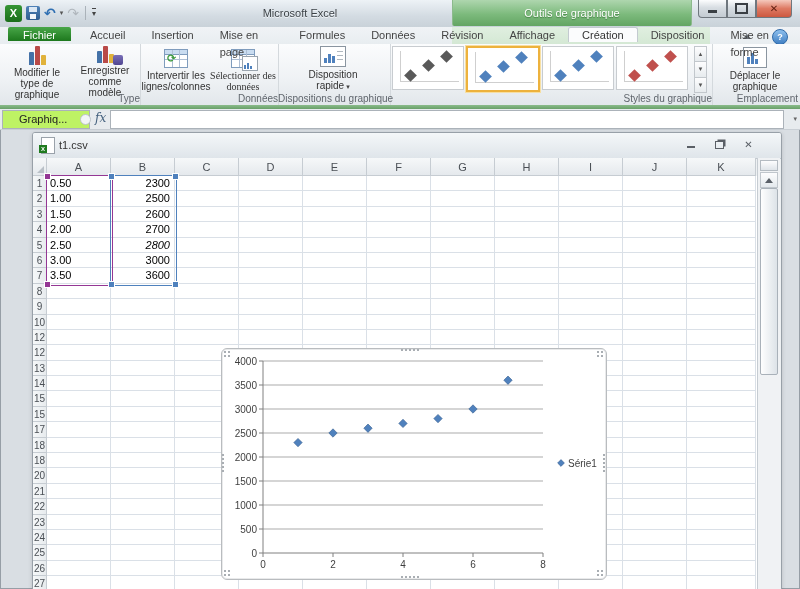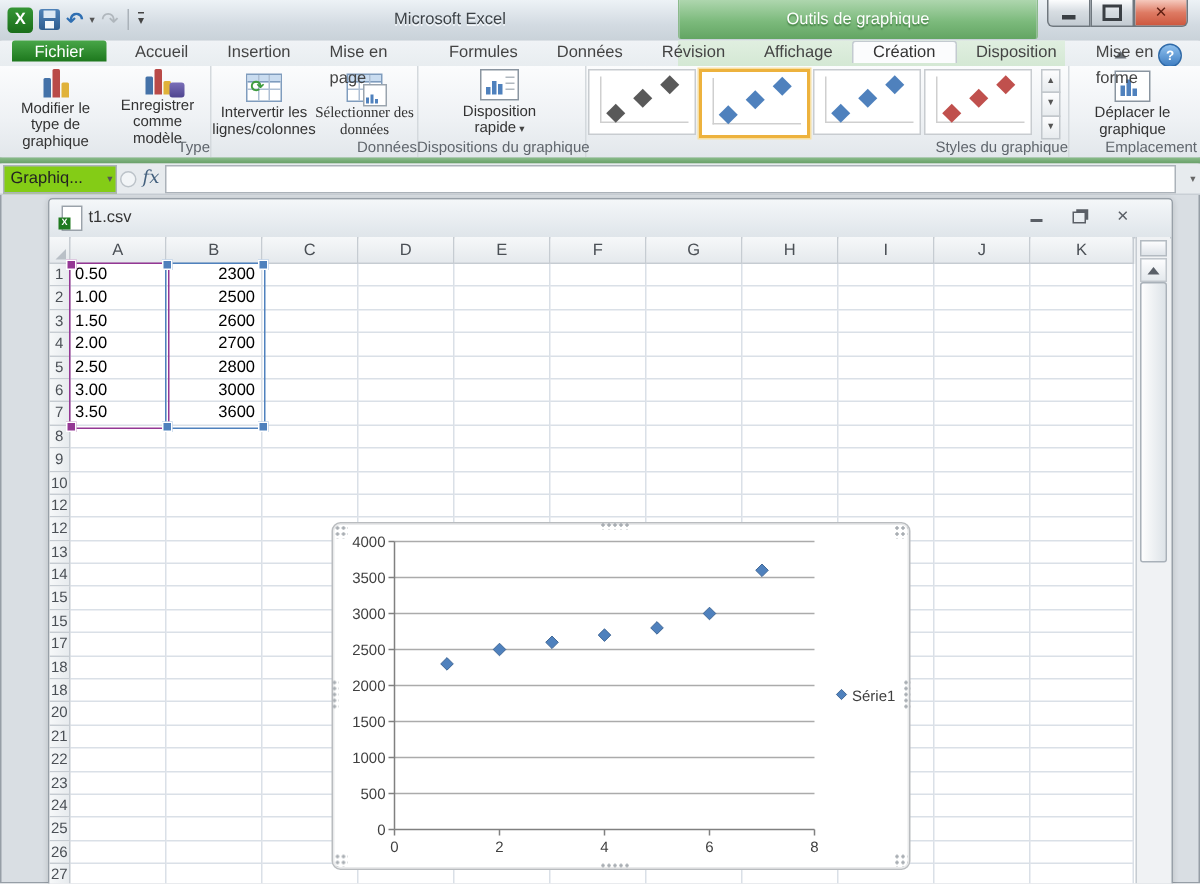--- a/index.html
+++ b/index.html
@@ -90,22 +90,22 @@
   .layout-icon .lb{position:absolute;left:3px;bottom:3px;display:flex;align-items:flex-end;gap:1px;}
   .layout-icon .lb i{display:block;width:3px;background:#4f81bd;}
   .layout-icon .ln{position:absolute;right:2px;width:6px;height:1px;background:#b0b8bf;}
 
   
   .green-strip{position:absolute;left:0;top:105px;width:800px;height:4px;
                background:linear-gradient(#8abc8a,#689f68);}
 
   
   .fbar{position:absolute;left:0;top:109px;width:800px;height:20px;background:#e7ebee;border-bottom:1px solid #c9cfd5;}
-  .namebox{position:absolute;left:2px;top:1px;width:70px;height:17px;background:#84cc16;border:1px solid #abb2b9;
-           line-height:17px;padding-left:4px;color:#222;}
+  .namebox{position:absolute;left:2px;top:1px;width:70px;height:17px;background:#bef264;border:1px solid #abb2b9;
+           line-height:17px;padding-left:16px;color:#222;}
   .namebox .nb-caret{position:absolute;right:2px;top:0;height:17px;line-height:17px;font-size:7px;color:#555;}
   .fx-circle{position:absolute;left:80px;top:5px;width:9px;height:9px;border-radius:50%;border:1px solid #bcc3c9;background:#f2f5f7;}
   .fx{position:absolute;left:95px;top:2px;font-family:"DejaVu Serif","Liberation Serif",serif;font-style:italic;
       font-size:12px;color:#44617e;}
   .ffield{position:absolute;left:110px;top:1px;right:16px;height:17px;background:#fff;border:1px solid #abb2b9;}
   .fchev{position:absolute;right:3px;top:6px;font-size:7px;color:#666;}
 
   
   .wb{position:absolute;left:32px;top:132px;width:748px;height:457px;background:#eef1f3;
       border:1px solid #98a0a8;border-radius:3px 3px 0 0;overflow:hidden;
@@ -448,21 +448,21 @@
           <div class="gc" style="width: 64px;"></div>
           <div class="gc" style="width: 64px;"></div>
           <div class="gc" style="width: 64px;"></div>
           <div class="gc" style="width: 64px;"></div>
           <div class="gc" style="width: 64px;"></div>
           <div class="gc" style="width: 69px;"></div>
         </div>
         <div class="grow">
           <div class="grh">5</div>
           <div class="gc ta-l" style="width: 64px;">2.50</div>
-          <div class="gc ta-r" style="width: 64px;">2800</div>
+          <div class="gc ta-r" style="width: 64px; font-style: italic;">2800</div>
           <div class="gc" style="width: 64px;"></div>
           <div class="gc" style="width: 64px;"></div>
           <div class="gc" style="width: 64px;"></div>
           <div class="gc" style="width: 64px;"></div>
           <div class="gc" style="width: 64px;"></div>
           <div class="gc" style="width: 64px;"></div>
           <div class="gc" style="width: 64px;"></div>
           <div class="gc" style="width: 64px;"></div>
           <div class="gc" style="width: 69px;"></div>
         </div>

